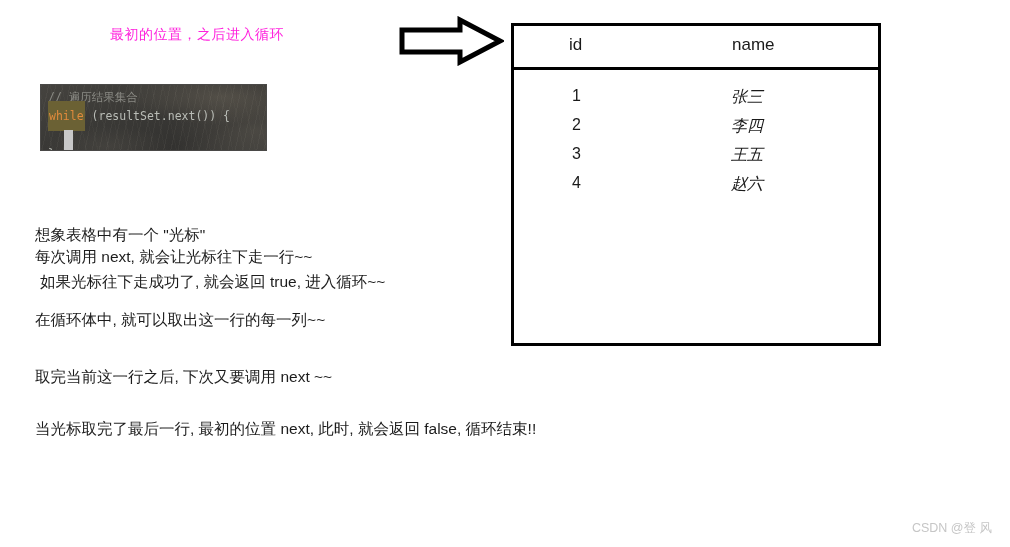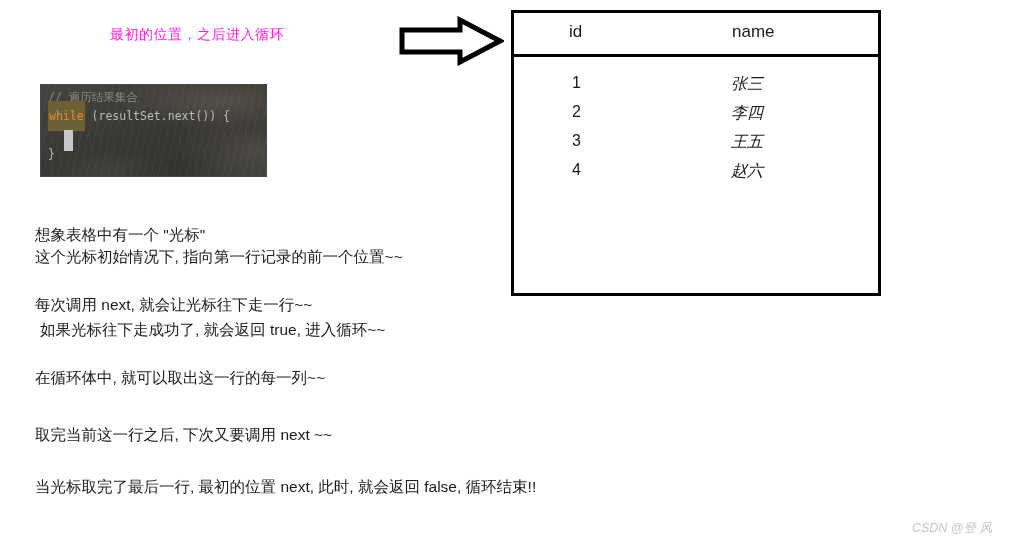--- a/index.html
+++ b/index.html
@@ -36,21 +36,21 @@
     width: 106px;
     height: 50px;
   }
 
   
   #code-block {
     position: absolute;
     left: 40px;
     top: 84px;
     width: 227px;
-    height: 93px;
+    height: 67px;
     overflow: hidden;
     background: #3b3a38;
     border: 1px solid #4a4947;
     box-sizing: border-box;
     font-family: "DejaVu Sans Mono", "Liberation Mono", monospace;
     font-size: 11.5px;
     line-height: 19px;
     color: #b9bcb6;
   }
   #code-bg {
@@ -89,23 +89,23 @@
     top: 45px;
     width: 9px;
     height: 21px;
     background: #c8c8c8;
   }
 
   
   #result-table {
     position: absolute;
     left: 511px;
-    top: 10px;
+    top: 23px;
     width: 370px;
-    height: 286px;
+    height: 323px;
     border: 3px solid #000000;
     box-sizing: border-box;
     background: #ffffff;
   }
   #table-header {
     position: relative;
     height: 41px;
     border-bottom: 3px solid #000000;
   }
   #table-header .th {
@@ -143,21 +143,20 @@
   .note.indent { padding-left: 5px; }
 
   
   #watermark {
     position: absolute;
     right: 18px;
     bottom: 10px;
     font-size: 12.5px;
     color: #c6c6c6;
     white-space: nowrap;
-    font-style: italic;
   }
 </style>
 </head>
 <body>
 
 <div id="heading">最初的位置，之后进入循环</div>
 
 <div id="arrow">
   <svg width="106" height="50" viewBox="0 0 106 50" xmlns="http://www.w3.org/2000/svg">
     <polygon points="4,14 62,14 62,4 102,25 62,46 62,36 4,36" fill="#ffffff" stroke="#000000" stroke-width="5" stroke-linejoin="miter"></polygon>
@@ -193,21 +192,20 @@
       </div>
       <div class="trow">
         <span class="cell-id">4</span>
         <span class="cell-name">赵六</span>
       </div>
     </div>
 </div>
 
 <div id="notes">
     <div class="note" style="margin-bottom: 3px;">想象表格中有一个 "光标"</div>
-    <div class="note" style="margin-bottom: 29px;">这个光标初始情况下, 指向第一行记录的前一个位置~~</div>
     <div class="note" style="margin-bottom: 6px;">每次调用 next, 就会让光标往下走一行~~</div>
-    <div class="note indent" style="margin-bottom: 29px;">如果光标往下走成功了, 就会返回 true, 进入循环~~</div>
+    <div class="note indent" style="margin-bottom: 19px;">如果光标往下走成功了, 就会返回 true, 进入循环~~</div>
     <div class="note" style="margin-bottom: 38px;">在循环体中, 就可以取出这一行的每一列~~</div>
     <div class="note" style="margin-bottom: 33px;">取完当前这一行之后, 下次又要调用 next ~~</div>
     <div class="note" style="margin-bottom: 0px;">当光标取完了最后一行, 最初的位置 next, 此时, 就会返回 false, 循环结束!!</div>
   </div>
 
 <div id="watermark">CSDN @登 风</div>
 
 </body></html>

